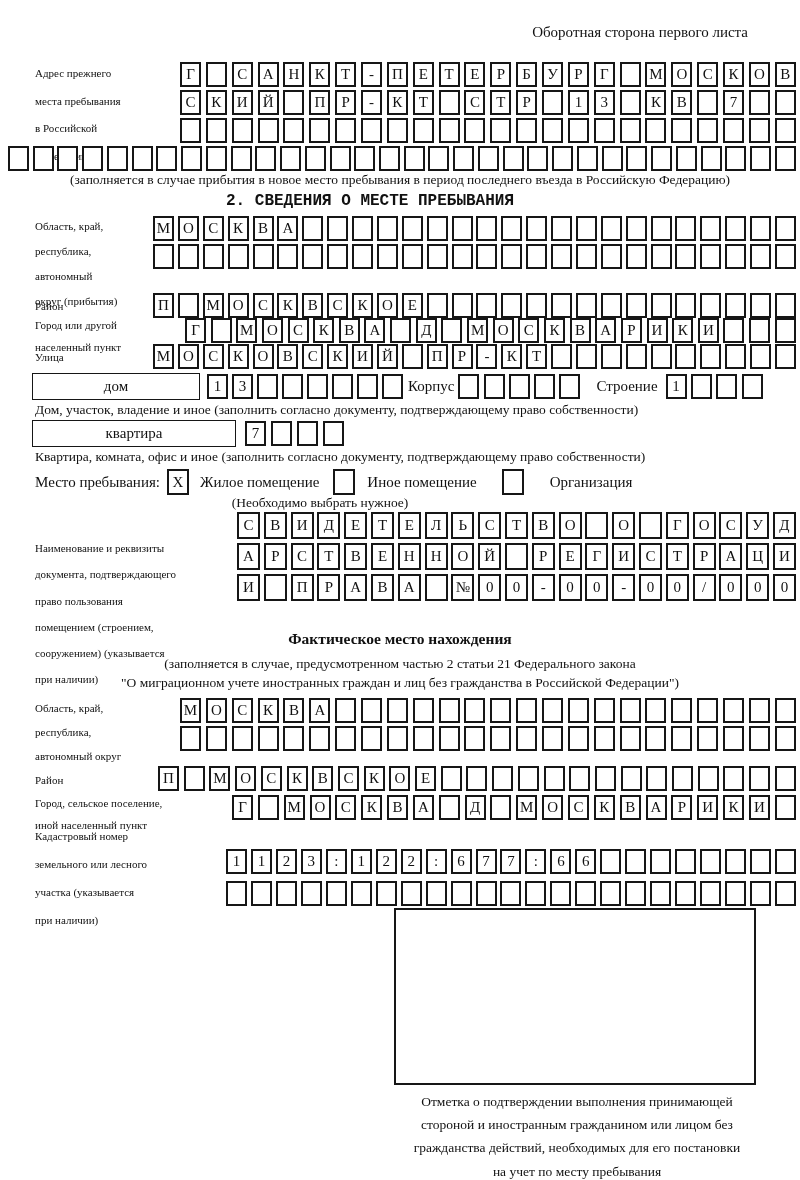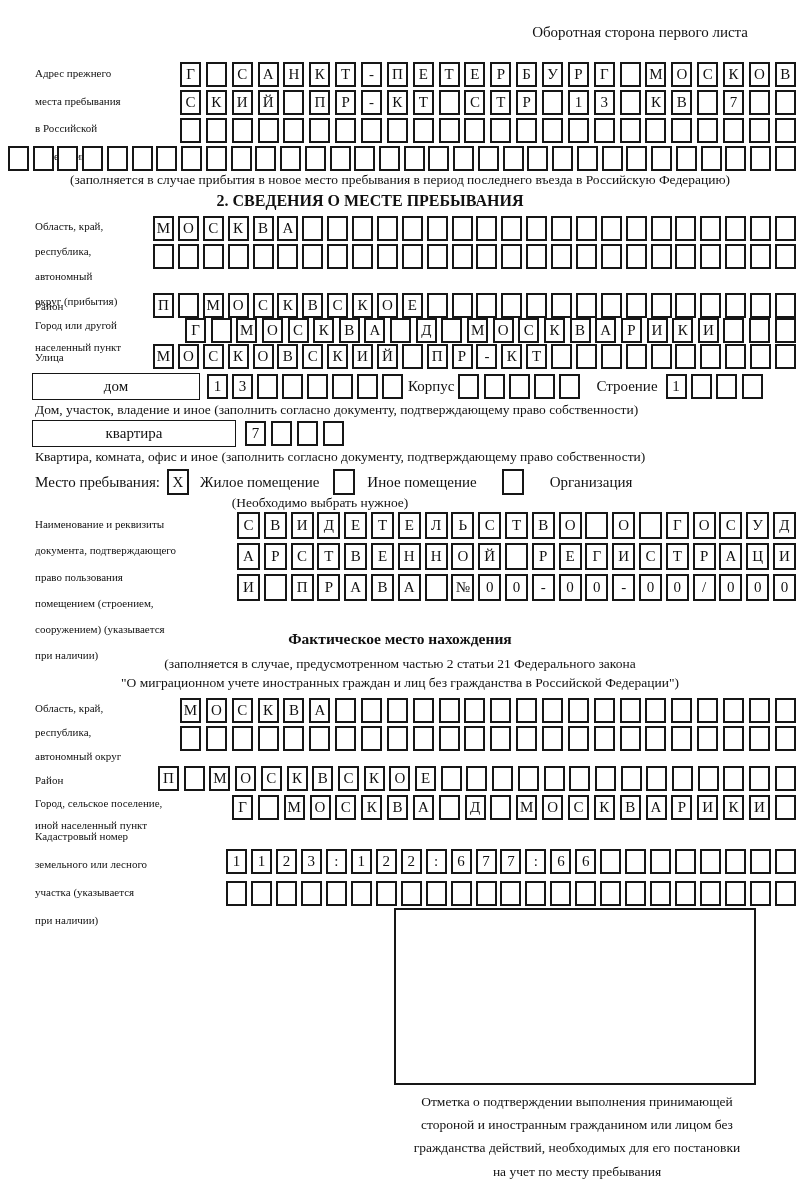--- a/index.html
+++ b/index.html
@@ -147,21 +147,21 @@
       <span class="cbox"></span>
       <span class="cbox"></span>
       <span class="cbox"></span>
       <span class="cbox"></span>
       <span class="cbox"></span>
       <span class="cbox"></span>
       <span class="cbox"></span>
     </div>
   <div class="abs note center" style="left:0; top:172px; width:800px;">(заполняется в случае прибытия в новое место пребывания в период последнего въезда в Российскую Федерацию)</div>
 
-  <div class="abs bold center" style="left:0; top:192px; width:740px; font-size:16px;">2. СВЕДЕНИЯ О МЕСТЕ ПРЕБЫВАНИЯ</div>
+  <div class="abs bold center" style="left:0; top:192px; width:740px; font-size:16px;font-family:Liberation Mono, monospace;">2. СВЕДЕНИЯ О МЕСТЕ ПРЕБЫВАНИЯ</div>
 
   <div class="abs lbl" style="left:35px; top:214px; width:140px;">
       <div>Область, край,</div>
       <div>республика,</div>
       <div>автономный</div>
       <div>округ (прибытия)</div>
     </div>
   <div class="abs boxrow" style="left:153px; top:216px; width:643px;">
       <span class="cbox">М</span>
       <span class="cbox">О</span>
@@ -355,21 +355,21 @@
     <span class="inllbl">Место пребывания:</span>
     <span class="cbox" style="width:22px; height:26px; line-height:22px; margin-left:7px;">X</span>
     <span class="inllbl" style="margin-left:11px;">Жилое помещение</span>
     <span class="cbox" style="width:22px; height:26px; line-height:22px; margin-left:14px;"></span>
     <span class="inllbl" style="margin-left:12px;">Иное помещение</span>
     <span class="cbox" style="width:22px; height:26px; line-height:22px; margin-left:25px;"></span>
     <span class="inllbl" style="margin-left:26px;">Организация</span>
   </div>
   <div class="abs note center" style="left:120px; top:495px; width:400px;">(Необходимо выбрать нужное)</div>
 
-  <div class="abs lbl" style="left:35px; top:511px; width:200px; line-height:26.3px;">
+  <div class="abs lbl" style="left:35px; top:535px; width:200px; line-height:26.3px;">
       <div>Наименование и реквизиты</div>
       <div>документа, подтверждающего</div>
       <div>право пользования</div>
       <div>помещением (строением,</div>
       <div>сооружением) (указывается</div>
       <div>при наличии)</div>
     </div>
   <div class="abs boxrow lg" style="left:237px; top:512px; width:559px;">
       <span class="cbox">С</span>
       <span class="cbox">В</span>

